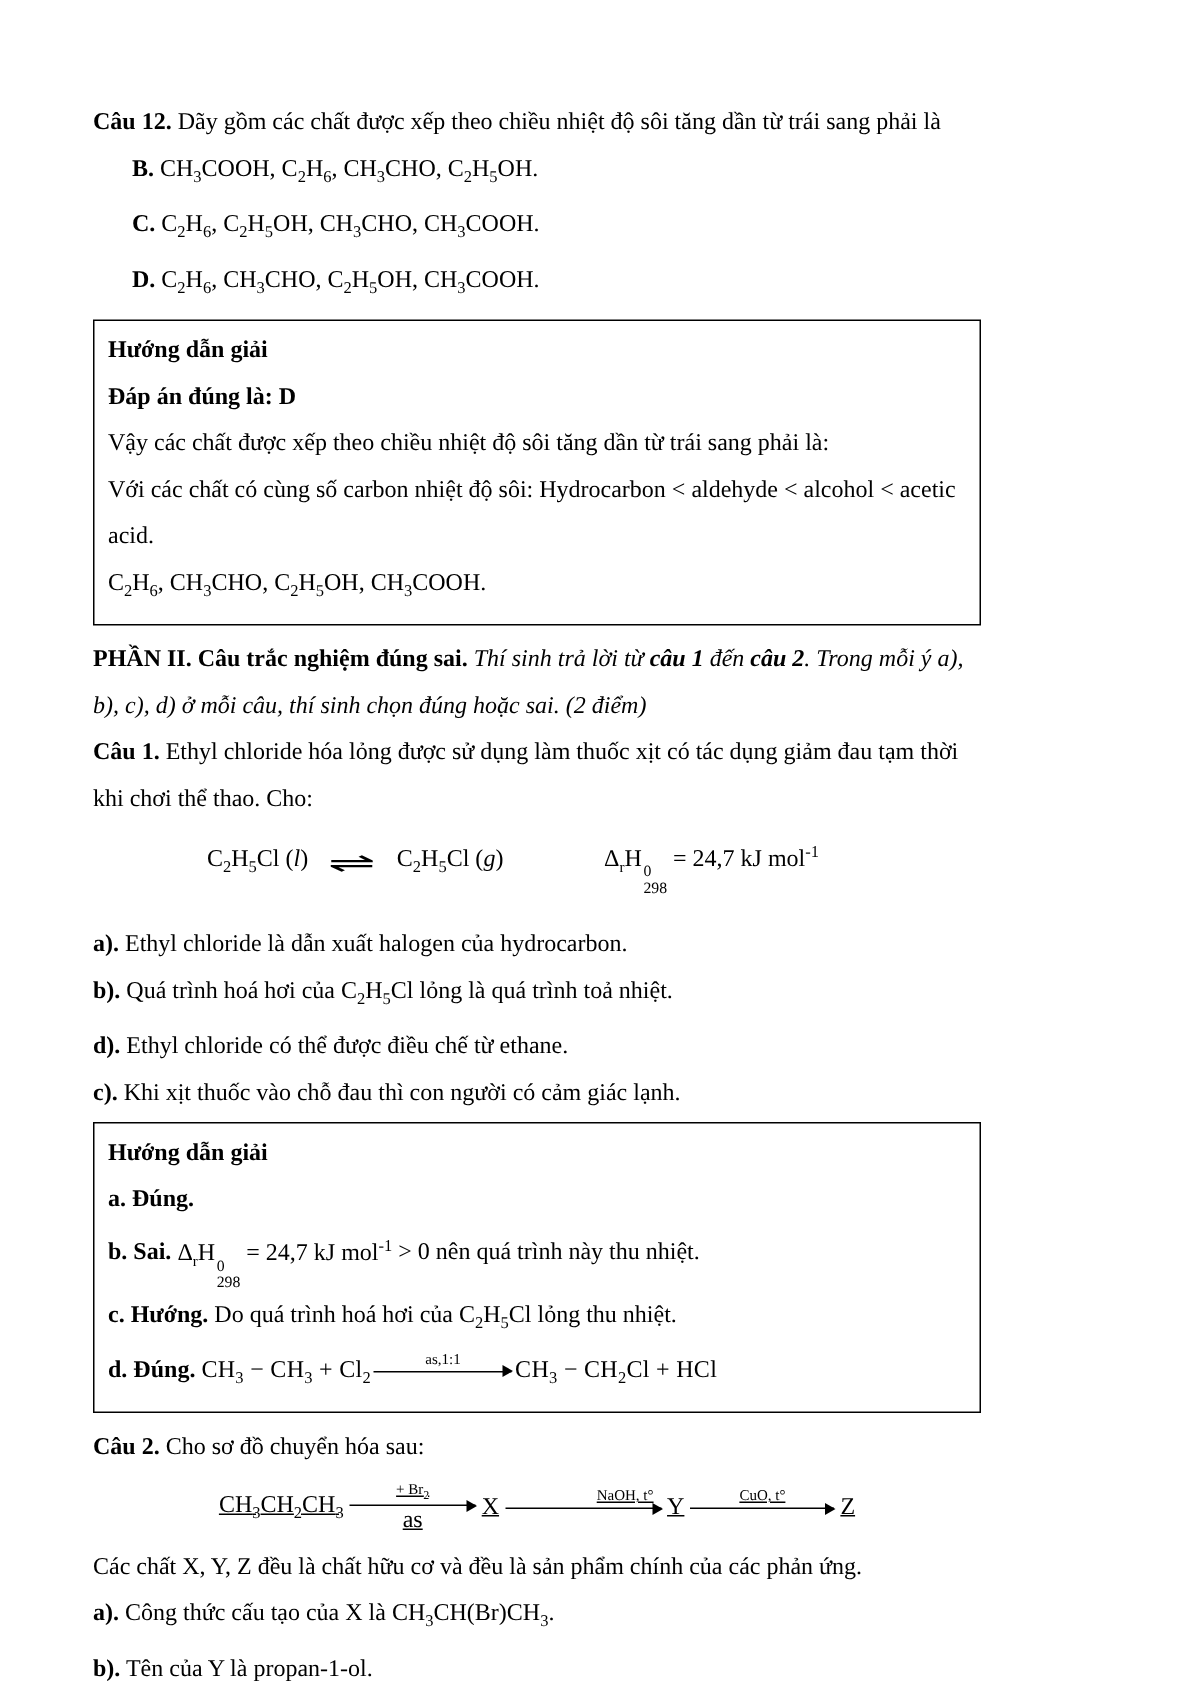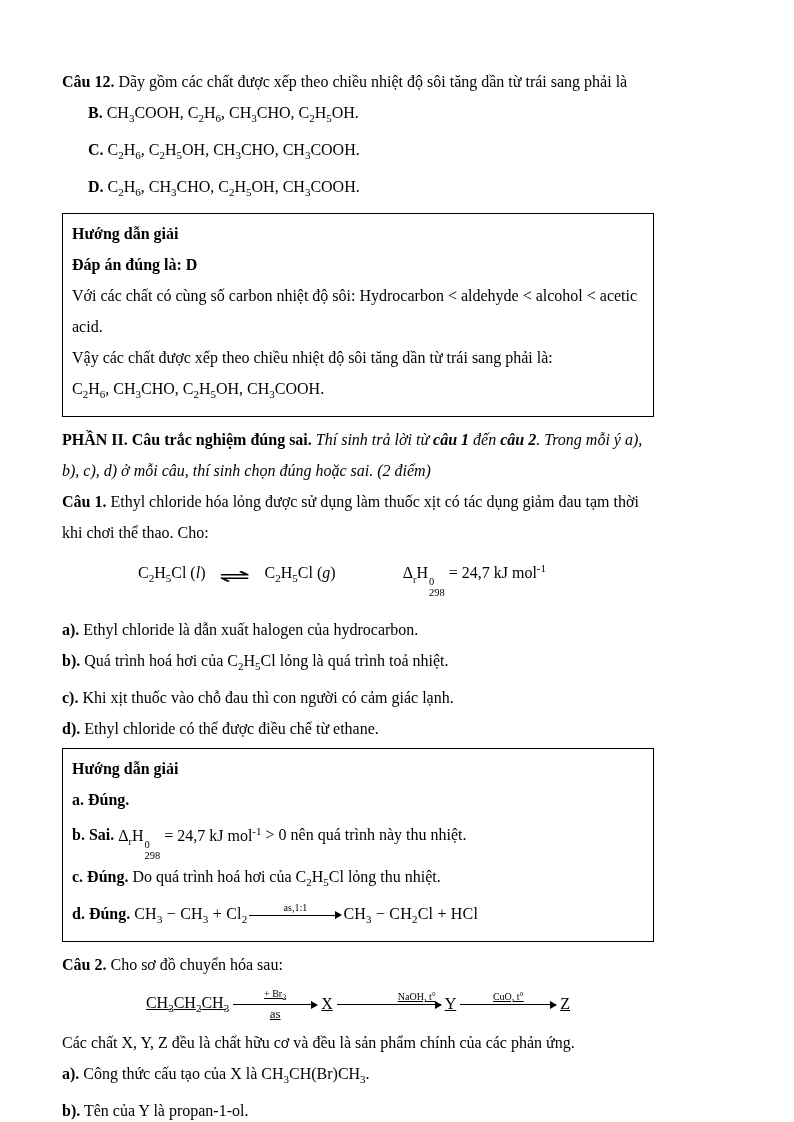--- a/index.html
+++ b/index.html
@@ -33,71 +33,71 @@
   
   .rxa{display:inline-flex;flex-direction:column;align-items:center;justify-content:center;
        vertical-align:middle;margin:0 2px;line-height:1;min-width:78px;}
   .rxa-top{font-size:10px;padding:0 5px 2px;white-space:nowrap;}
   .rxa-top sub{font-size:8px;}
   .rxa-line{position:relative;align-self:stretch;height:1px;background:#000;}
   .rxa-line::after{
     content:'';position:absolute;right:-1px;top:-3.5px;width:0;height:0;
     border-top:4px solid transparent;border-bottom:4px solid transparent;border-left:7px solid #000;
   }
-  .rxa-bot{font-size:13px;padding:2px 5px 0;min-height:10px;white-space:nowrap;}
+  .rxa-bot{font-size:16px;padding:2px 5px 0;min-height:10px;white-space:nowrap;}
   .scheme{display:flex;justify-content:center;align-items:center;margin:9px 0 7px;line-height:1.3;text-decoration:underline;}
   .scheme .species{padding:0 2px;}
   .dform{letter-spacing:0.2px;}
 </style>
 </head>
 <body>
 
 <div class="page">
 
   <p class="para"><b>Câu 12.</b><span> Dãy gồm các chất được xếp theo chiều nhiệt độ sôi tăng dần từ trái sang phải là</span></p>
 
   <p class="option"><b>B.</b><span> CH<sub>3</sub>COOH, C<sub>2</sub>H<sub>6</sub>, CH<sub>3</sub>CHO, C<sub>2</sub>H<sub>5</sub>OH.</span></p>
   <p class="option"><b>C.</b><span> C<sub>2</sub>H<sub>6</sub>, C<sub>2</sub>H<sub>5</sub>OH, CH<sub>3</sub>CHO, CH<sub>3</sub>COOH.</span></p>
   <p class="option"><b>D.</b><span> C<sub>2</sub>H<sub>6</sub>, CH<sub>3</sub>CHO, C<sub>2</sub>H<sub>5</sub>OH, CH<sub>3</sub>COOH.</span></p>
 
   <div class="sol-box">
     <p class="bline"><b>Hướng dẫn giải</b></p>
     <p class="bline"><b>Đáp án đúng là: D</b></p>
+    <p class="bline">Vậy các chất được xếp theo chiều nhiệt độ sôi tăng dần từ trái sang phải là:</p>
     <p class="bline">Với các chất có cùng số carbon nhiệt độ sôi: Hydrocarbon &lt; aldehyde &lt; alcohol &lt; acetic acid.</p>
-    <p class="bline">Vậy các chất được xếp theo chiều nhiệt độ sôi tăng dần từ trái sang phải là:</p>
     <p class="bline">C<sub>2</sub>H<sub>6</sub>, CH<sub>3</sub>CHO, C<sub>2</sub>H<sub>5</sub>OH, CH<sub>3</sub>COOH.</p>
   </div>
 
   <p class="para"><b>PHẦN II. Câu trắc nghiệm đúng sai. </b><i>Thí sinh trả lời từ </i><span class="bi">câu 1</span><i> đến </i><span class="bi">câu 2</span><i>. Trong mỗi ý a), b), c), d) ở mỗi câu, thí sinh chọn đúng hoặc sai. (2 điểm)</i></p>
 
   <p class="para"><b>Câu 1.</b><span> Ethyl chloride hóa lỏng được sử dụng làm thuốc xịt có tác dụng giảm đau tạm thời khi chơi thể thao. Cho:</span></p>
 
   <div class="eqline">
     <span>C<sub>2</sub>H<sub>5</sub>Cl (<i>l</i>)</span>
       <span class="equil">⇌</span>
       <span>C<sub>2</sub>H<sub>5</sub>Cl (<i>g</i>)</span>
     <span class="dh"><span>Δ</span><sub class="dsub">r</sub><span>H</span><span class="stack">
           <span>0</span>
           <span>298</span>
         </span><span> = 24,7 kJ mol</span><sup>-1</sup></span>
   </div>
 
   <p class="para"><b>a).</b><span> Ethyl chloride là dẫn xuất halogen của hydrocarbon.</span></p>
   <p class="para"><b>b).</b><span> Quá trình hoá hơi của C<sub>2</sub>H<sub>5</sub>Cl lỏng là quá trình toả nhiệt.</span></p>
+  <p class="para"><b>d).</b><span> Ethyl chloride có thể được điều chế từ ethane.</span></p>
   <p class="para"><b>c).</b><span> Khi xịt thuốc vào chỗ đau thì con người có cảm giác lạnh.</span></p>
-  <p class="para"><b>d).</b><span> Ethyl chloride có thể được điều chế từ ethane.</span></p>
 
   <div class="sol-box">
     <p class="bline"><b>Hướng dẫn giải</b></p>
     <p class="bline"><b>a. Đúng.</b></p>
     <p class="bline"><b>b. Sai. </b><span class="dh"><span>Δ</span><sub class="dsub">r</sub><span>H</span><span class="stack">
             <span>0</span>
             <span>298</span>
           </span><span> = 24,7 kJ mol</span><sup>-1</sup></span><span> &gt; 0 nên quá trình này thu nhiệt.</span></p>
-    <p class="bline"><b>c. Đúng.</b><span> Do quá trình hoá hơi của C<sub>2</sub>H<sub>5</sub>Cl lỏng thu nhiệt.</span></p>
+    <p class="bline"><b>c. Hướng.</b><span> Do quá trình hoá hơi của C<sub>2</sub>H<sub>5</sub>Cl lỏng thu nhiệt.</span></p>
     <p class="bline"><b>d. Đúng. </b><span class="dform">CH<sub>3</sub> − CH<sub>3</sub> + Cl<sub>2</sub></span><span class="rxa" style="min-width:92px;">
           <span class="rxa-top">as,1:1</span>
           <span class="rxa-line"></span>
           <span class="rxa-bot"></span>
         </span><span class="dform">CH<sub>3</sub> − CH<sub>2</sub>Cl + HCl</span></p>
   </div>
 
   <p class="para"><b>Câu 2.</b><span> Cho sơ đồ chuyển hóa sau:</span></p>
 
   <div class="scheme">

